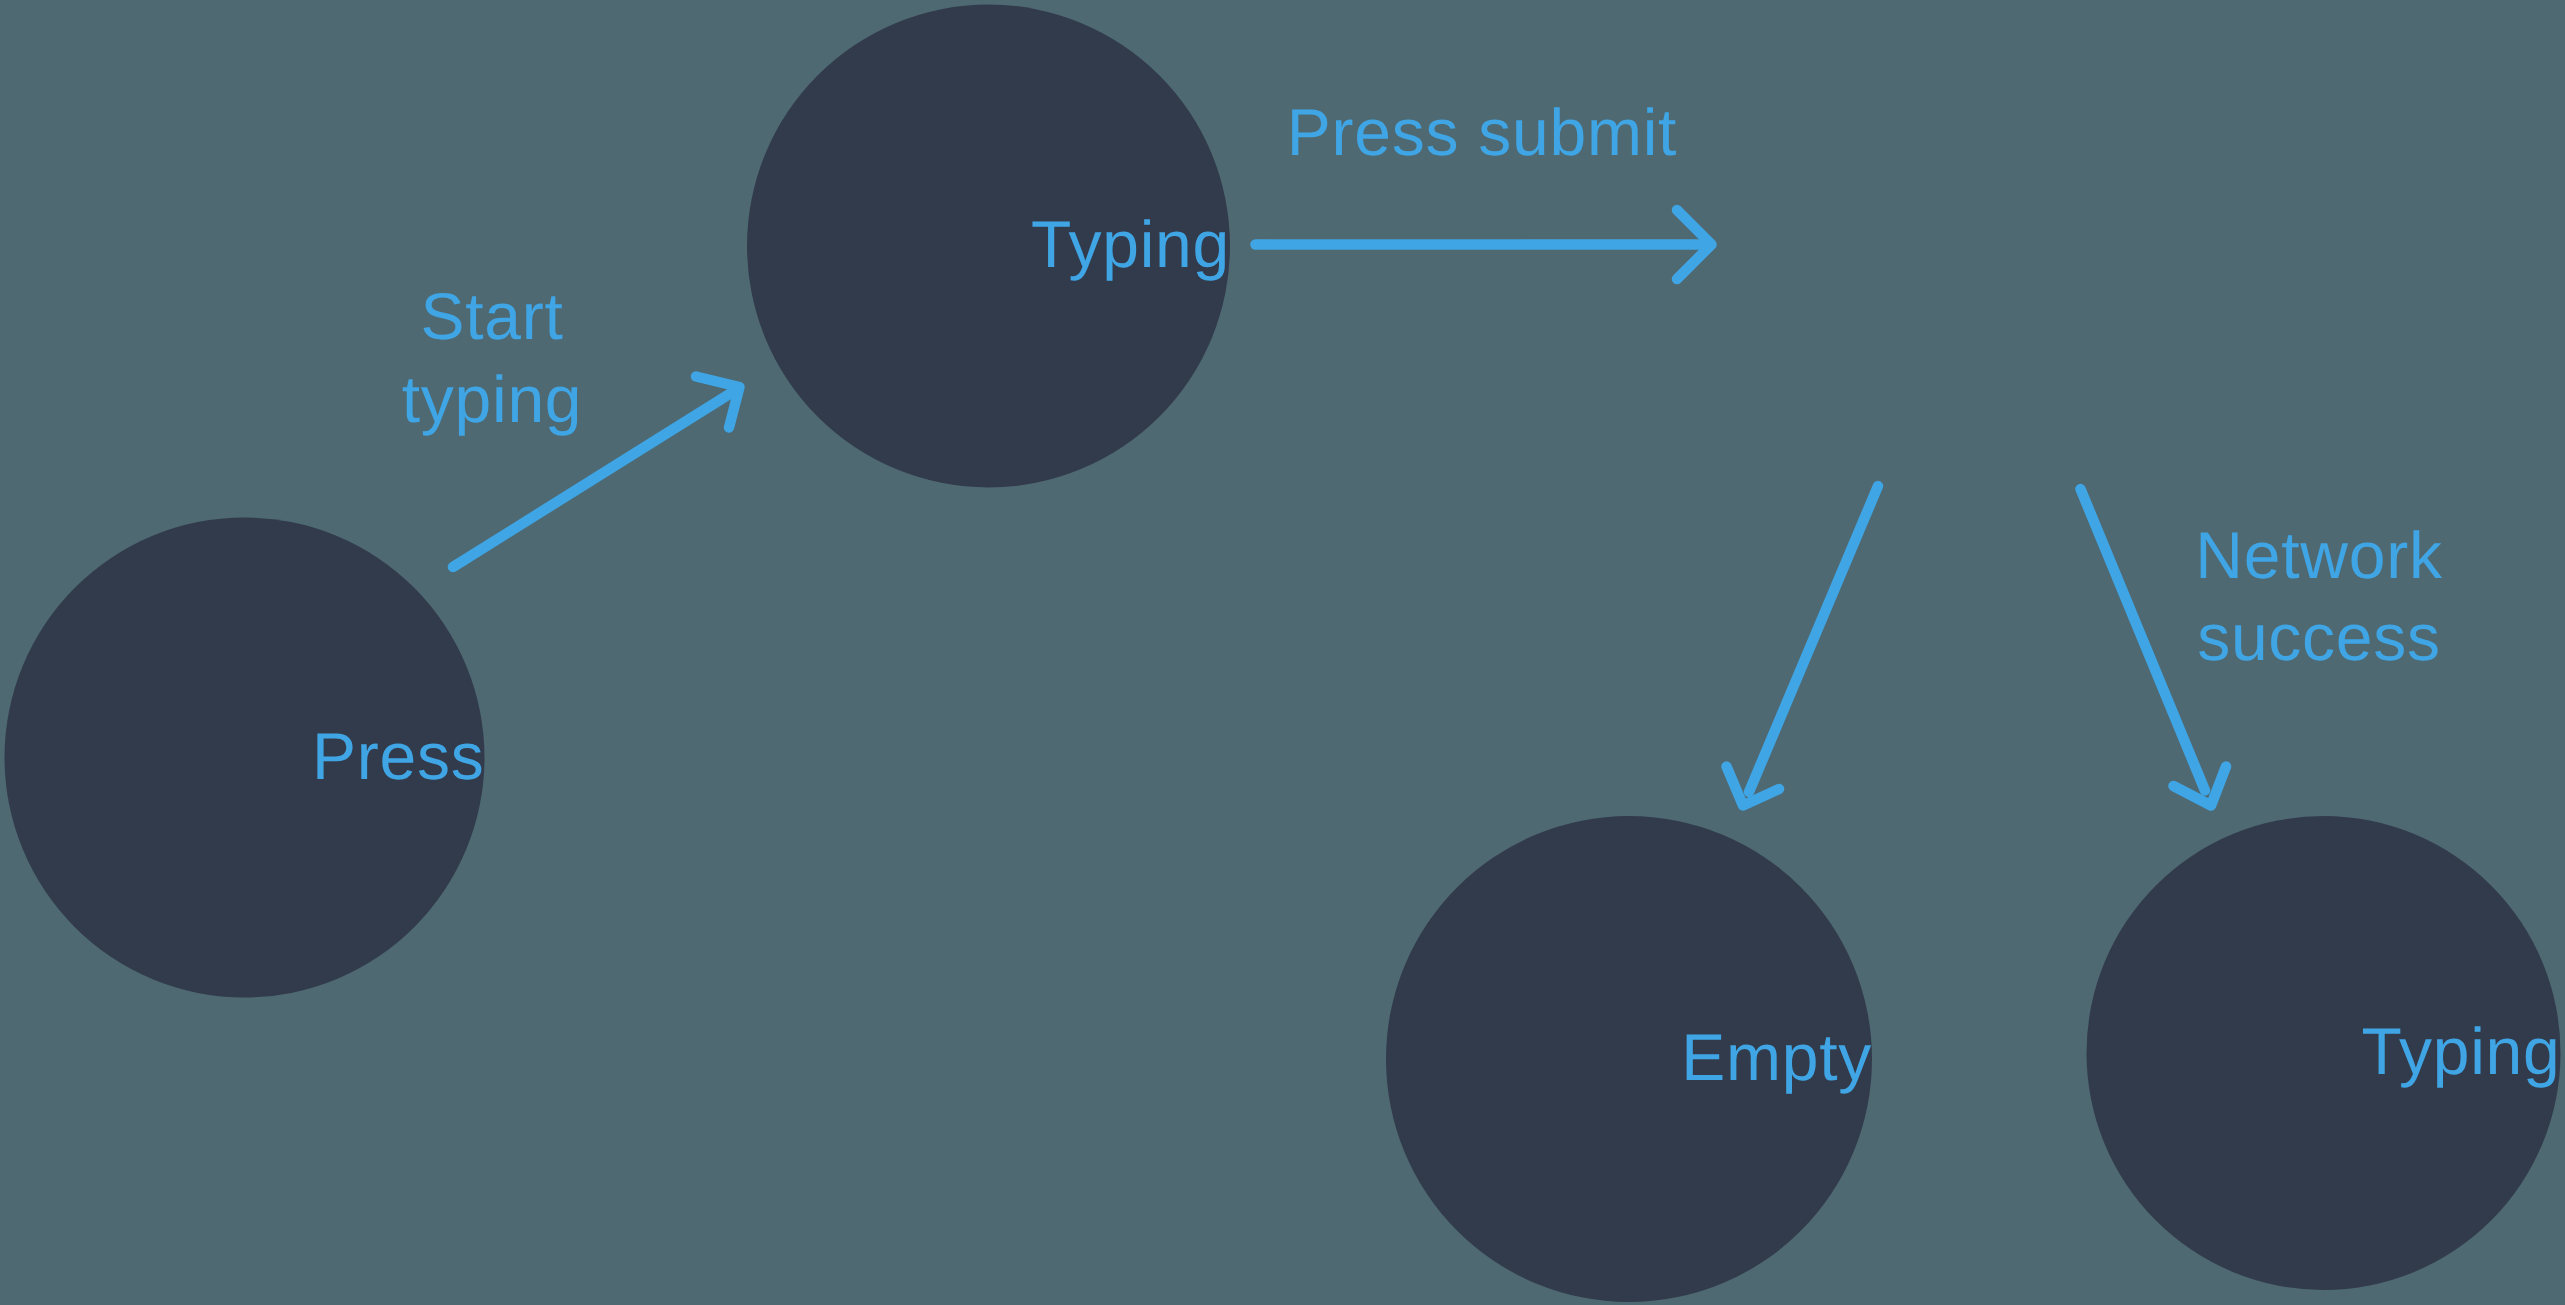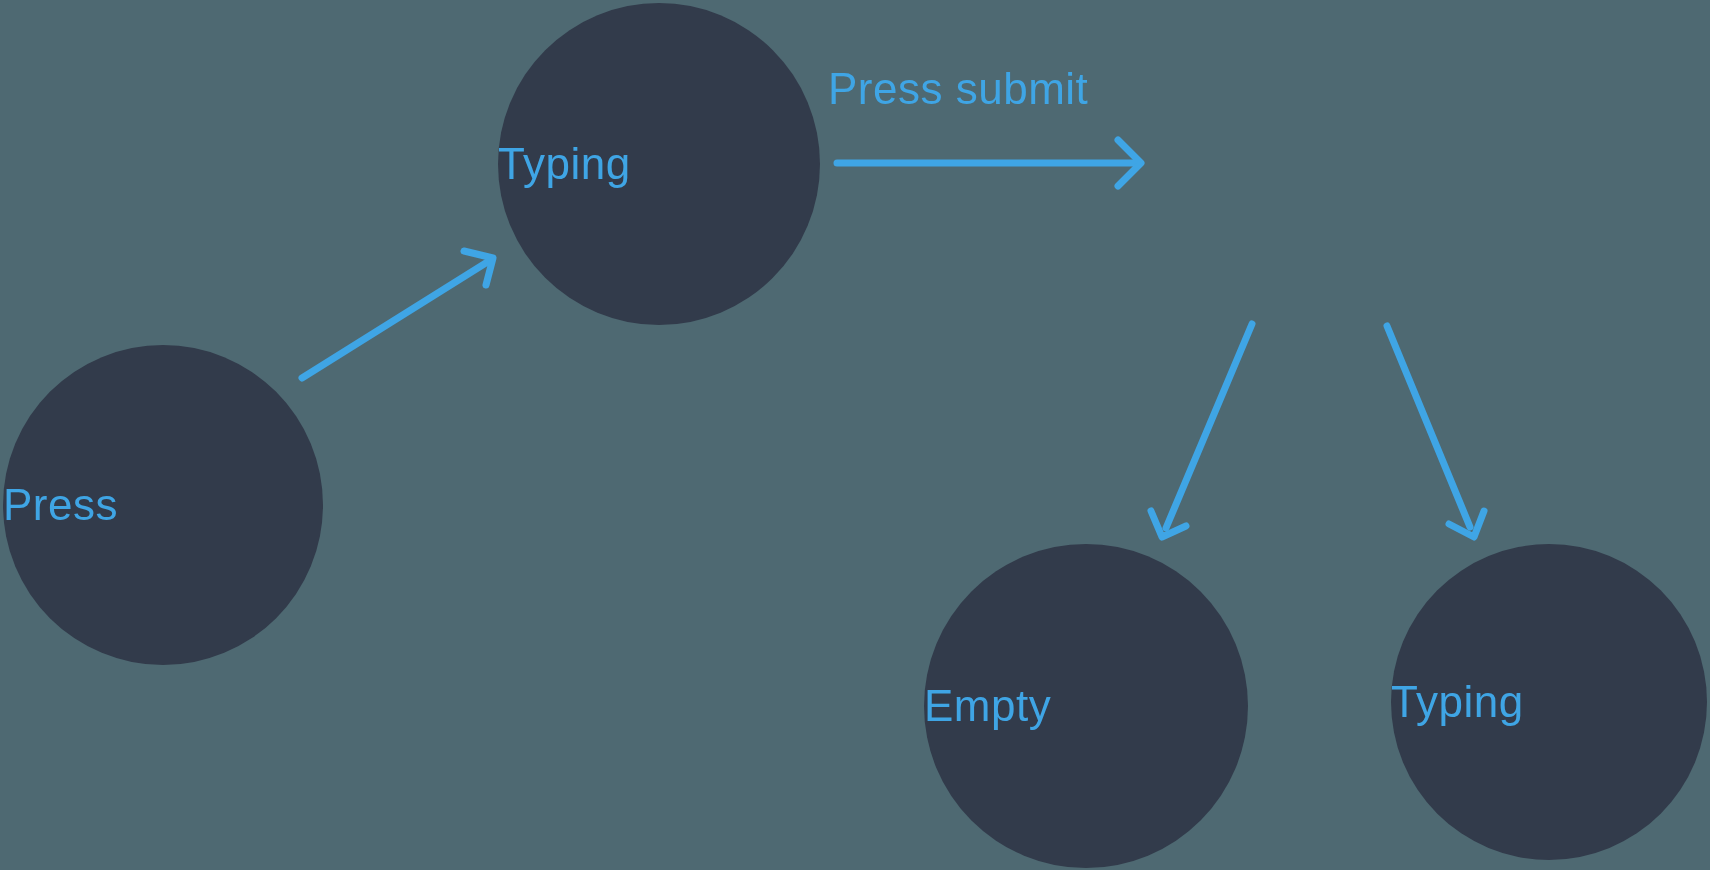--- a/index.html
+++ b/index.html
@@ -28,37 +28,38 @@
     stroke-linecap: round;
     stroke-linejoin: round;
     fill: none;
   }
   .node {
     position: absolute;
     border-radius: 50%;
     background: #323B4B;
     display: flex;
     align-items: center;
-    justify-content: flex-start;
+    justify-content: flex-end;
   }
   .node-label {
     color: #3FA5E5;
     font-size: 44px;
     font-weight: 500;
     letter-spacing: 0.5px;
     text-align: center;
     white-space: nowrap;
   }
   .edge-label {
     position: absolute;
     color: #3FA5E5;
     font-size: 44px;
     font-weight: 500;
     letter-spacing: 0.5px;
     line-height: 55px;
+    text-align: center;
   }
 </style>
 </head>
 <body>
 
 <div class="canvas">
 
   <svg class="arrows-layer" width="1710" height="870" viewBox="0 0 1710 870">
     <g>
       <line x1="302" y1="378" x2="489" y2="261"></line>
@@ -88,18 +89,20 @@
 
 
   <div class="node" style="left:924px; top:544px; width:324px; height:324px;">
     <span class="node-label">Empty</span>
   </div>
 
   <div class="node" style="left:1391px; top:544px; width:316px; height:316px;">
     <span class="node-label">Typing</span>
   </div>
 
+  <div class="edge-label" style="left:238px; top:184px; width:180px;">Start typing</div>
 
   <div class="edge-label" style="left:828px; top:61px; width:320px;">Press submit</div>
 
 
+  <div class="edge-label" style="left:1431px; top:343px; width:230px;">Network success</div>
 
 </div>
 
 </body></html>

